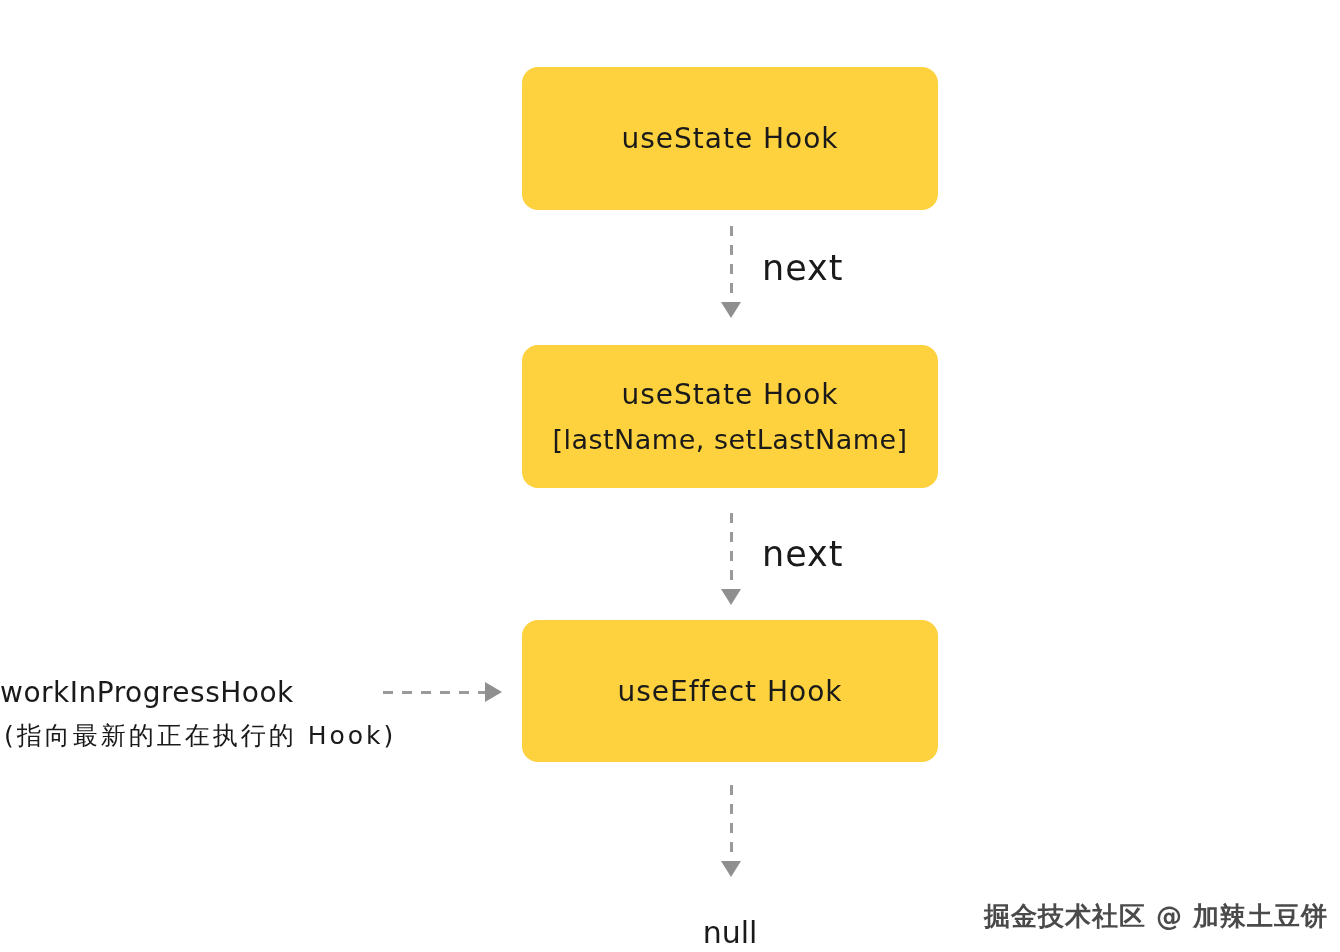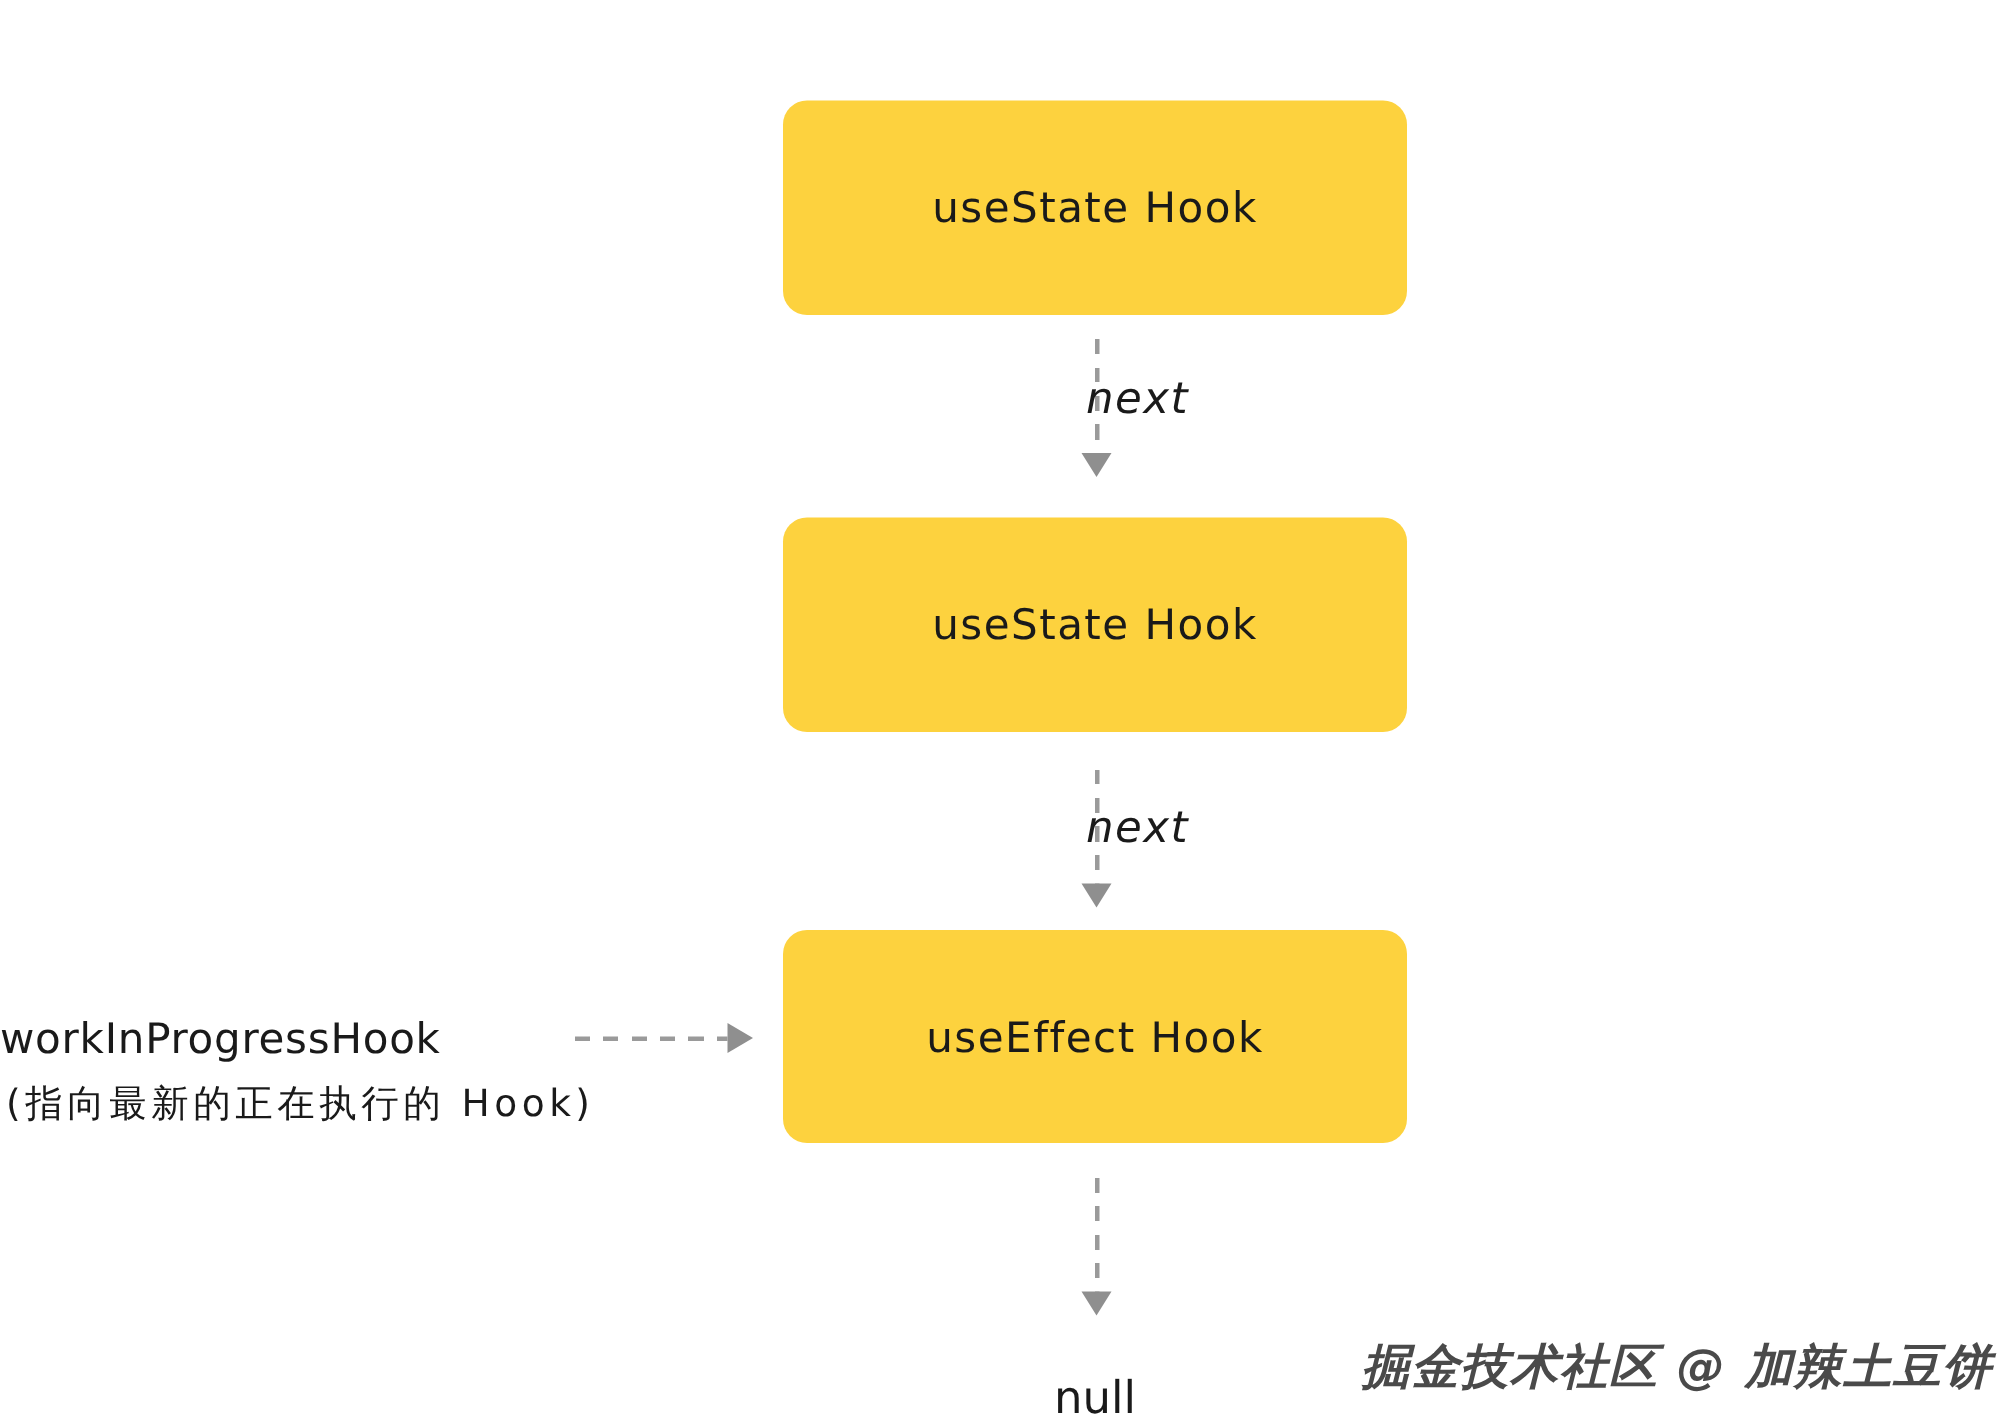--- a/index.html
+++ b/index.html
@@ -89,26 +89,25 @@
   }
   .h-head{
     width:0;height:0;
     border-top:10px solid transparent;
     border-bottom:10px solid transparent;
     border-left:17px solid var(--arrowhead);
   }
   
   .edge-label{
     position:absolute;
-    left:724px;
-    font-size:29px;
+    left:762px;
+    font-size:35px;
     letter-spacing:1px;
     color:var(--ink);
     white-space:nowrap;
-    font-style:italic;
   }
   .edge-label-1{top:248px;}
   .edge-label-2{top:534px;}
   .terminal-label{
     position:absolute;
     left:630px;top:891px;
     width:200px;
     text-align:center;
     font-size:30px;
     color:var(--ink);
@@ -130,46 +129,46 @@
     width:452px;
     text-align:left;
     font-size:25px;
     letter-spacing:3px;
     color:var(--ink);
     white-space:nowrap;
   }
   .watermark{
     position:absolute;
     right:12px;bottom:18px;
-    font-size:32px;
+    font-size:26px;
     font-weight:bold;
     letter-spacing:1px;
     color:var(--watermark);
     text-shadow:2px 2px 1px #ffffff, 3px 3px 2px rgba(255,255,255,0.9);
     white-space:nowrap;
-    font-style:italic;
   }
 </style>
 </head>
 <body>
 
 <div class="canvas">
 
   <div class="node node-1">
     <div class="node-title">useState Hook</div>
   </div>
 
   <div class="v-arrow v-arrow-1">
     <div class="v-line"></div>
     <div class="v-head"></div>
   </div>
   <div class="edge-label edge-label-1">next</div>
 
   <div class="node node-2">
     <div class="node-title">useState Hook</div>
+    <div class="node-sub">[lastName, setLastName]</div>
   </div>
 
   <div class="v-arrow v-arrow-2">
     <div class="v-line"></div>
     <div class="v-head"></div>
   </div>
   <div class="edge-label edge-label-2">next</div>
 
   <div class="node node-3">
     <div class="node-title">useEffect Hook</div>

